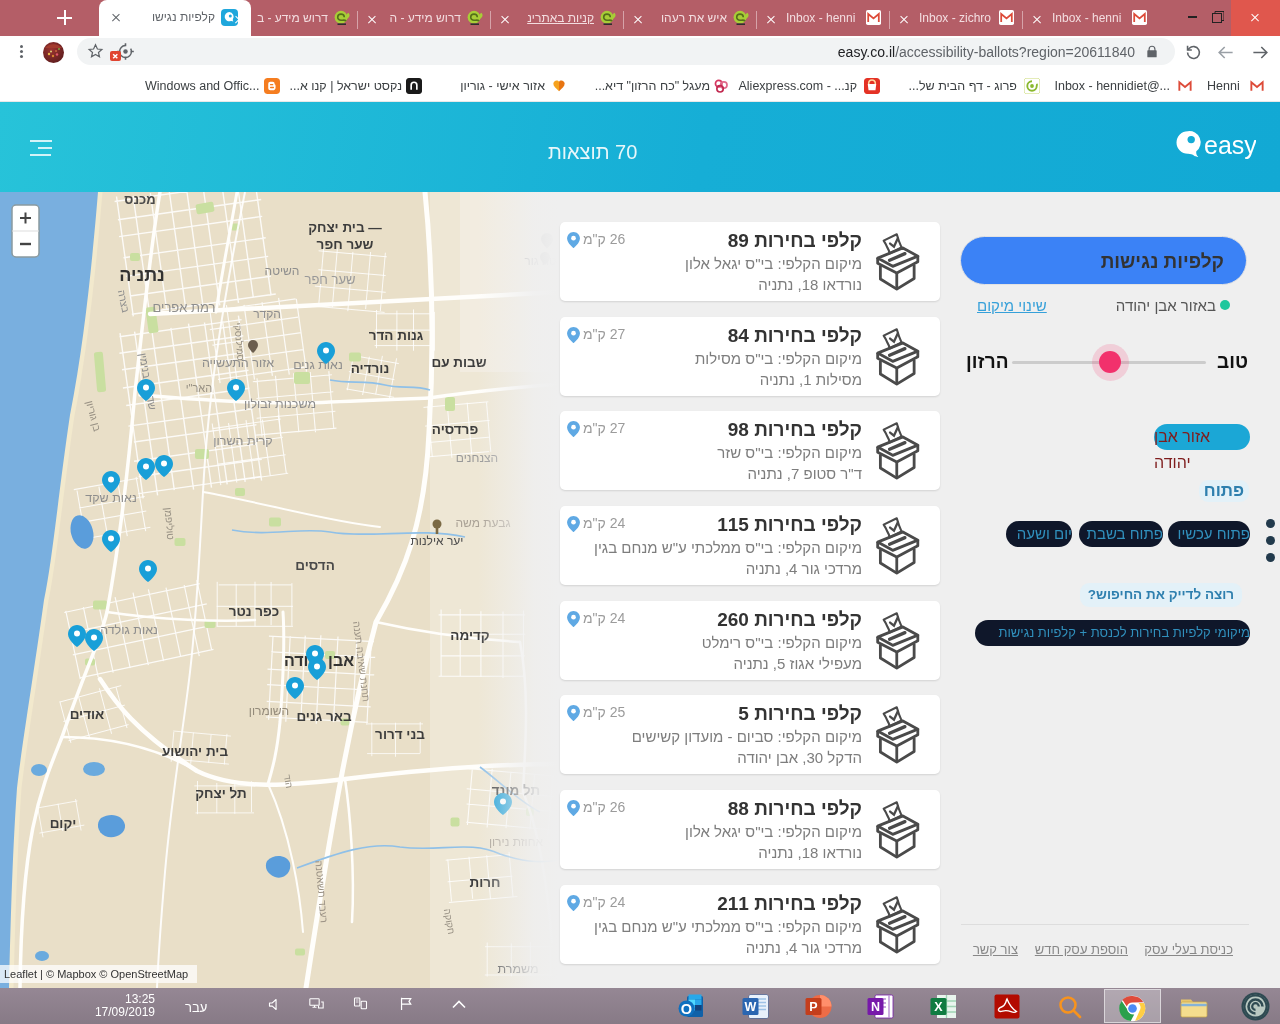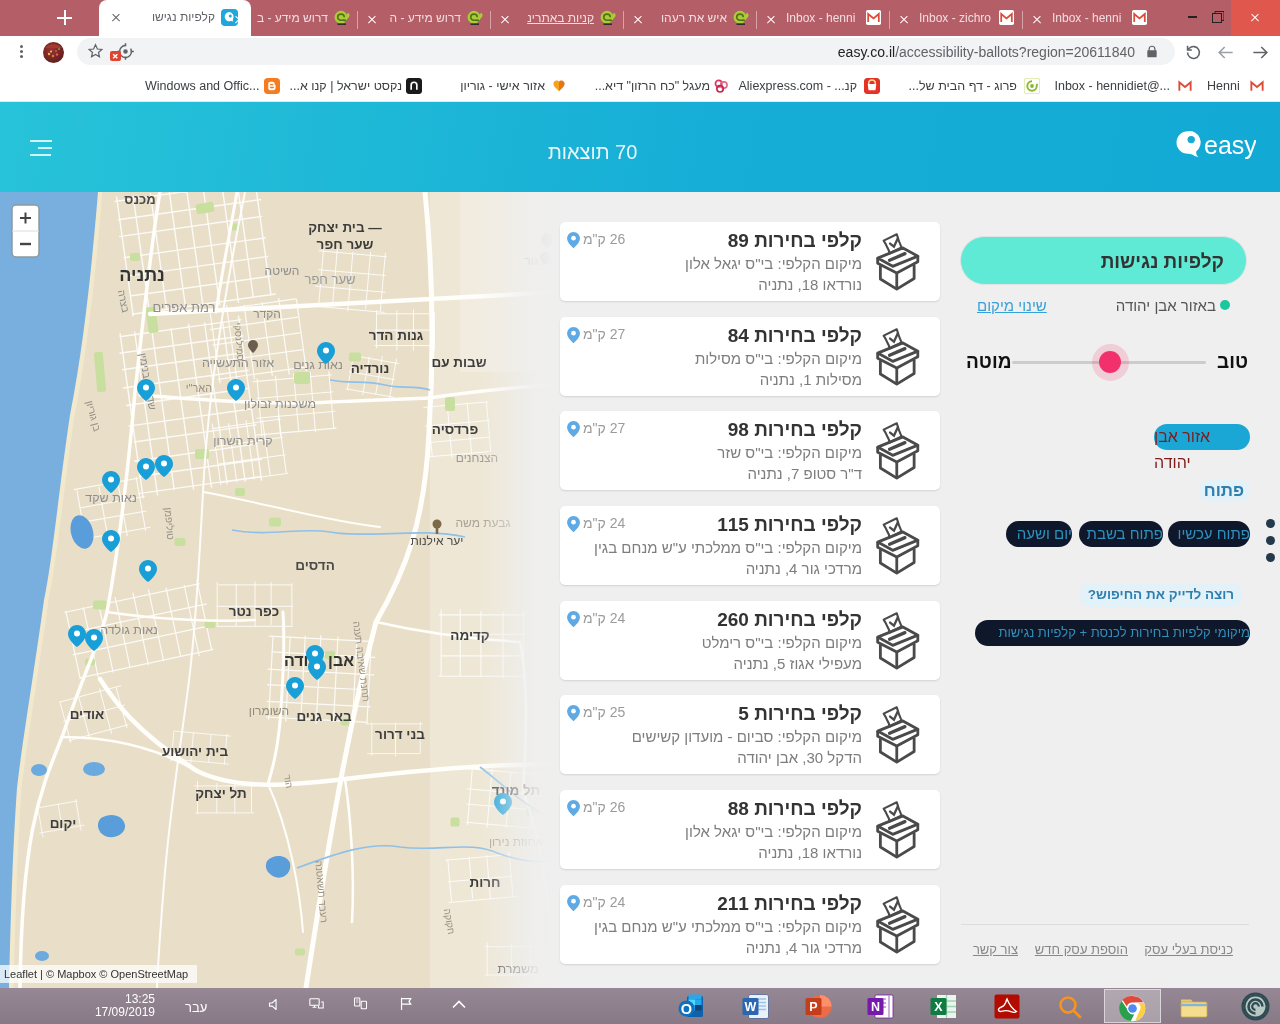--- a/index.html
+++ b/index.html
@@ -38,21 +38,21 @@
   
   .card { position:absolute; left:560px; width:380px; height:79px; background:#fff; border-radius:5px; box-shadow:0 1px 2px rgba(0,0,0,.12); }
   .ct { position:absolute; right:78px; top:8px; font-size:19px; font-weight:bold; color:#333; direction:rtl; }
   .cl2 { position:absolute; right:78px; top:33px; font-size:15px; color:#7d7d7d; direction:rtl; }
   .cl3 { position:absolute; right:78px; top:54px; font-size:15px; color:#7d7d7d; direction:rtl; }
   .cdist { position:absolute; left:23px; top:9px; font-size:14px; color:#9b9b9b; direction:rtl; }
   .cpin { position:absolute; left:7px; top:10px; }
   .cicon { position:absolute; right:11px; top:7px; }
 
   
-  #searchbox { left:960px; top:236px; width:287px; height:49px; background:#5eead4; border:1px solid #e2e2e2; border-radius:25px; }
+  #searchbox { left:960px; top:236px; width:287px; height:49px; background:#3b82f6; border:1px solid #e2e2e2; border-radius:25px; }
   #searchtext { position:absolute; right:22px; top:14px; font-size:19px; font-weight:bold; color:#333; }
   #greendot { left:1220px; top:300px; width:10px; height:10px; border-radius:50%; background:#1dc79d; }
   #inarea { right:64px; top:297px; font-size:15px; color:#555; white-space:nowrap; }
   #changeloc { left:977px; top:297px; font-size:15px; color:#36a0d9; text-decoration:underline; }
   #slider-track { left:1012px; top:361px; width:194px; height:3px; border-radius:2px; background:#ccc; }
   #slider-halo { left:1092px; top:344px; width:37px; height:37px; border-radius:50%; background:rgba(242,58,110,.18); }
   #slider-knob { left:1099px; top:351px; width:22px; height:22px; border-radius:50%; background:#f2316c; }
   #lbl-tov { left:1217px; top:351px; font-size:19px; font-weight:bold; color:#111; }
   #lbl-karov { left:966px; top:351px; font-size:19px; font-weight:bold; color:#111; }
   #areabtn { left:1154px; top:424px; width:96px; height:26px; background:#1ba7d6; border-radius:13px; color:#7f1d1d; font-size:16px; text-align:left; line-height:26px; direction:rtl; }
@@ -624,21 +624,21 @@
 <div class="abs" id="searchbox">
     <div id="searchtext">קלפיות נגישות</div>
   </div>
 <div class="abs" id="greendot"></div>
 <div class="abs" id="inarea">באזור אבן יהודה</div>
 <div class="abs" id="changeloc">שינוי מיקום</div>
 <div class="abs" id="slider-track"></div>
 <div class="abs" id="slider-halo"></div>
 <div class="abs" id="slider-knob"></div>
 <div class="abs" id="lbl-tov">טוב</div>
-<div class="abs" id="lbl-karov">מוטה</div>
+<div class="abs" id="lbl-karov">הרזון</div>
 <div class="abs" id="areabtn">אזור אבן יהודה</div>
 <div class="chip" style="left:1199px;top:480px;width:50px;height:22px;font-size:17px;text-align:center;line-height:21px;">פתוח</div>
 <div class="pill" style="left:1168px;top:521px;width:82px;height:26px;line-height:26px;">פתוח עכשיו</div>
 <div class="pill" style="left:1079px;top:521px;width:84px;height:26px;line-height:26px;">פתוח בשבת</div>
 <div class="pill" style="left:1006px;top:521px;width:66px;height:26px;line-height:26px;">יום ושעה</div>
 <div class="sdot" style="top:519px"></div>
 <div class="sdot" style="top:536px"></div>
 <div class="sdot" style="top:553px"></div>
 <div class="chip" style="left:1080px;top:583px;width:162px;height:24px;font-size:13.5px;text-align:center;line-height:23px;white-space:nowrap;">רוצה לדייק את החיפוש?</div>
 <div class="pill" style="left:975px;top:620px;width:275px;height:26px;line-height:26px;font-size:13px;white-space:nowrap;">מיקומי קלפיות בחירות לכנסת + קלפיות נגישות</div>

